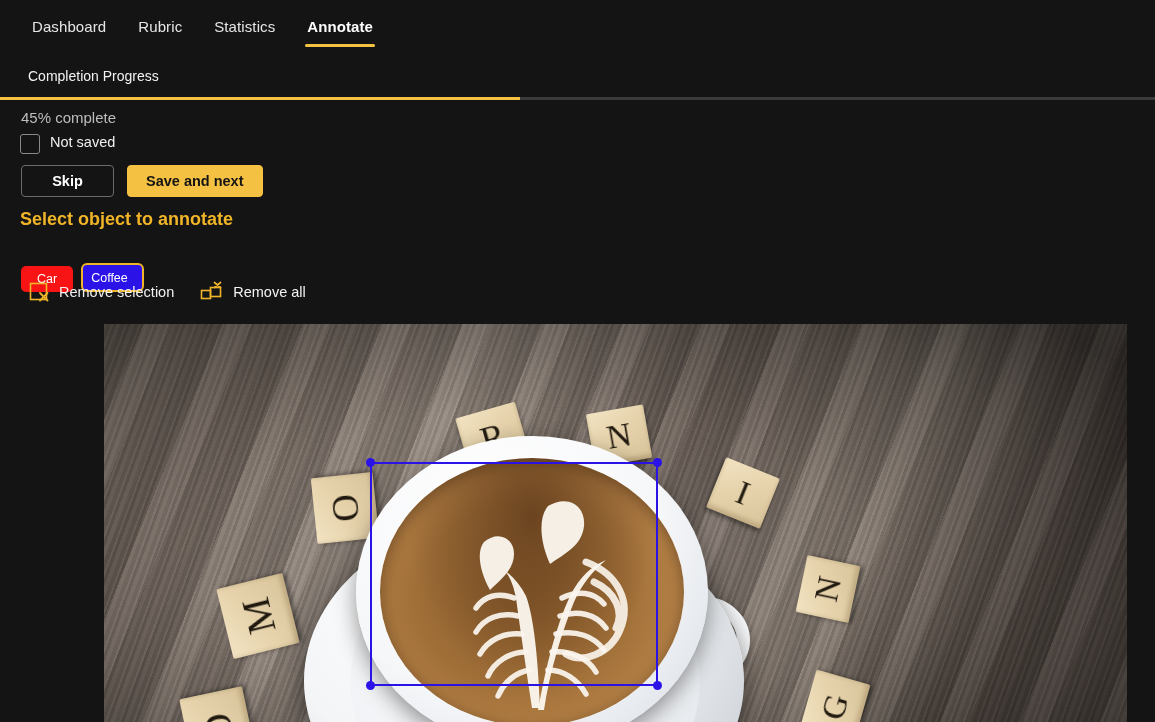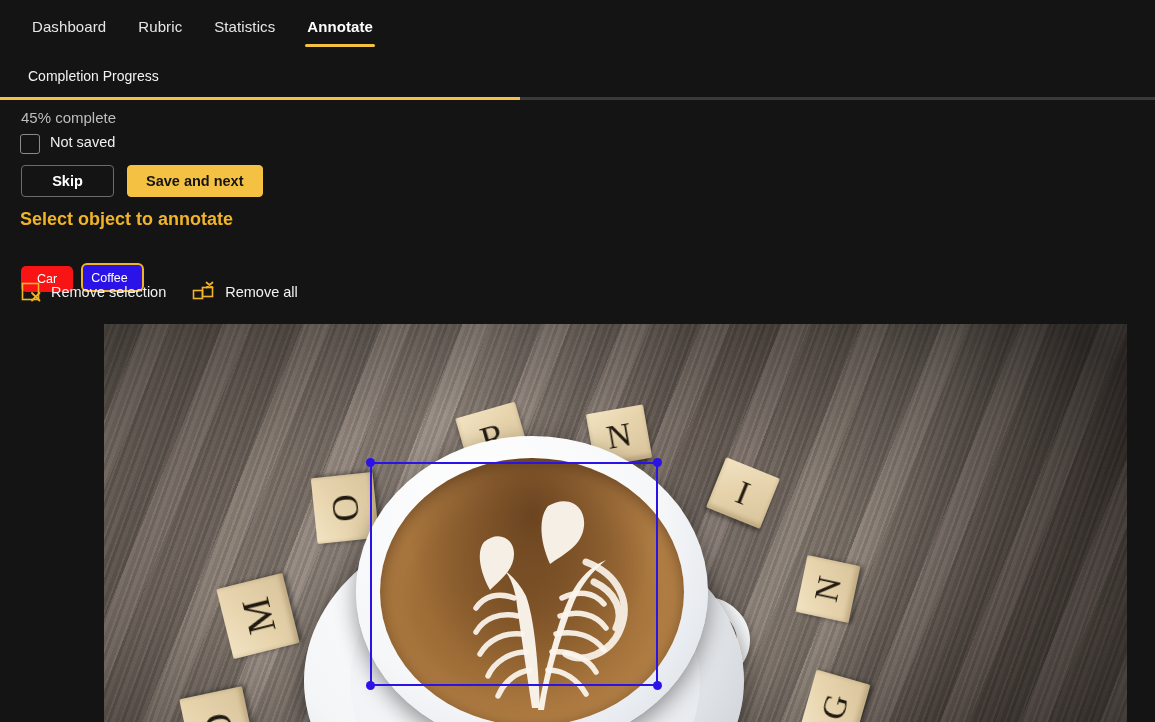--- a/index.html
+++ b/index.html
@@ -164,21 +164,21 @@
   }
   .tag.selected {
     border: 2px solid #f0b429;
     border-radius: 6px;
     height: 29px;
   }
 
   
   .remove-row {
     position: absolute;
-    top: 281px; left: 20px;
+    top: 281px; left: 28px;
     display: flex;
     align-items: center;
     gap: 26px;
   }
   .remove-item {
     display: flex;
     align-items: center;
     gap: 9px;
     cursor: pointer;
   }

